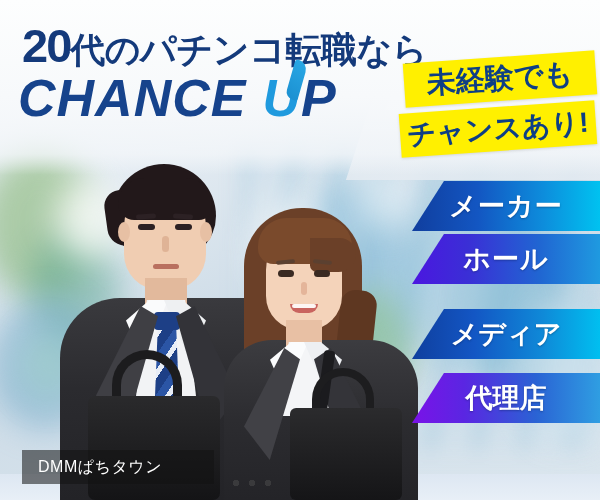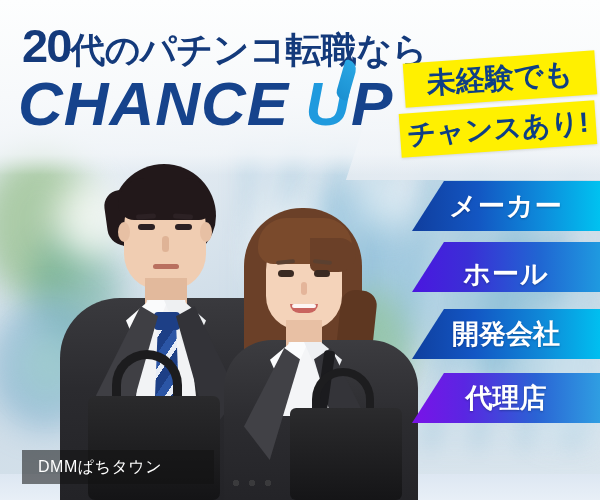--- a/index.html
+++ b/index.html
@@ -227,21 +227,21 @@
     font-size:40px;font-weight:bold;color:#143a7b;
     letter-spacing:-.5px;white-space:nowrap;
     text-shadow:0 1px 0 rgba(255,255,255,.6);
   }
   .headline .num{font-size:47px;letter-spacing:-2px;}
   .headline .kana{font-size:36px;}
   .headline .sm{font-size:35px;}
 
   .chance{
     position:absolute;left:18px;top:68px;
-    font-size:62px;font-weight:bold;font-style:italic;
+    font-size:52px;font-weight:bold;font-style:italic;
     color:#16438c;letter-spacing:1px;white-space:nowrap;
     font-family:"Liberation Sans","DejaVu Sans",sans-serif;
   }
   .chance .up-u{
     position:relative;color:#1f9ade;display:inline-block;
   }
   .chance .up-u:after{
     content:"";position:absolute;right:-2px;top:-8px;
     width:13px;height:40px;
     background:linear-gradient(200deg,#2aa9e6,#1b8fd0);
@@ -275,21 +275,21 @@
   .cat{
     position:absolute;right:0;width:188px;height:50px;
     display:flex;align-items:center;justify-content:center;
     color:#fff;font-weight:bold;font-size:27px;
     letter-spacing:1px;white-space:nowrap;
     clip-path:polygon(17% 0,100% 0,100% 100%,0 100%);
     text-shadow:0 1px 2px rgba(0,20,60,.35);
     pointer-events:auto;
   }
   .cat-1{top:181px;background:linear-gradient(90deg,#103e9e 0%,#1356c2 35%,#0d8ddc 70%,#00c2f0 100%);}
-  .cat-2{top:242px;background:linear-gradient(90deg,#4b16e0 0%,#3a2fd6 30%,#2066d2 68%,#1f9ae0 100%);align-items:flex-end;}
+  .cat-2{top:234px;background:linear-gradient(90deg,#4b16e0 0%,#3a2fd6 30%,#2066d2 68%,#1f9ae0 100%);}
   .cat-3{top:309px;background:linear-gradient(90deg,#0f3f9e 0%,#1356c4 33%,#0f8ad8 70%,#00bff0 100%);}
   .cat-4{top:373px;background:linear-gradient(90deg,#7a12e8 0%,#5a26e2 28%,#2a63d4 66%,#2f9ee2 100%);}
   .cat-5{top:437px;background:linear-gradient(90deg,#0b52c4 0%,#0f74d6 35%,#00a9ea 72%,#00d3f5 100%);}
   .cat-3 span,.cat-4 span{letter-spacing:0;}
 
   
   .caption{
     position:absolute;left:22px;bottom:16px;
     height:34px;padding:0 16px;
     display:flex;align-items:center;
@@ -393,21 +393,21 @@
   <div class="badge badge2">チャンスあり!</div>
 
   <div class="cats">
     <div class="cat cat-1">
       <span>メーカー</span>
     </div>
     <div class="cat cat-2">
       <span>ホール</span>
     </div>
     <div class="cat cat-3">
-      <span>開発会社</span>
+      <span>メディア</span>
     </div>
     <div class="cat cat-4">
       <span>代理店</span>
     </div>
   </div>
 
   <div class="caption">
     <span>DMMぱちタウン</span>
     <span class="gap"></span>
     <span class="gap"></span>

